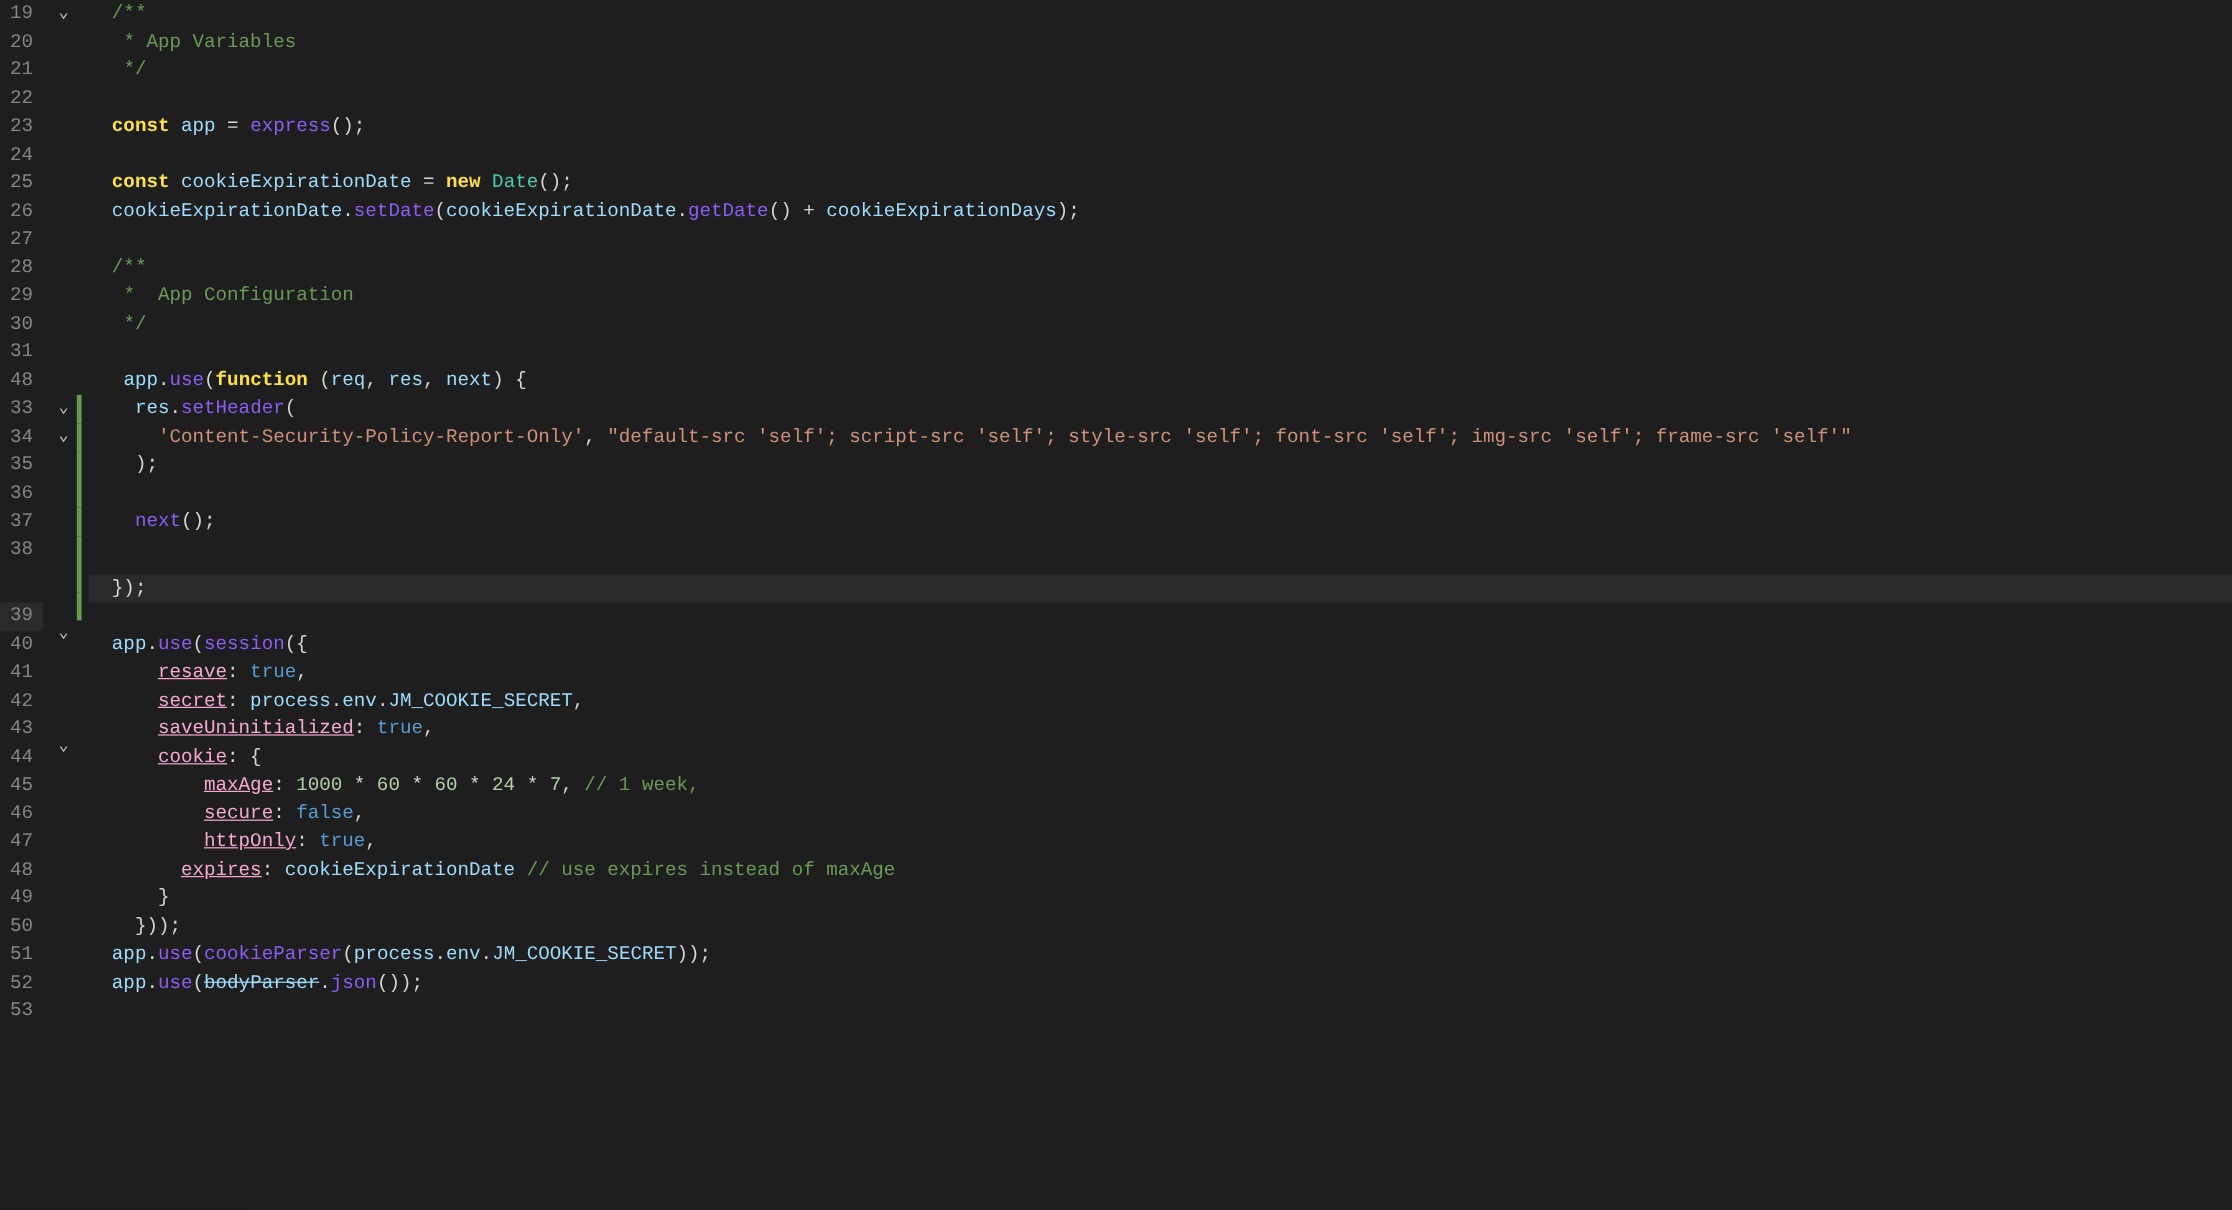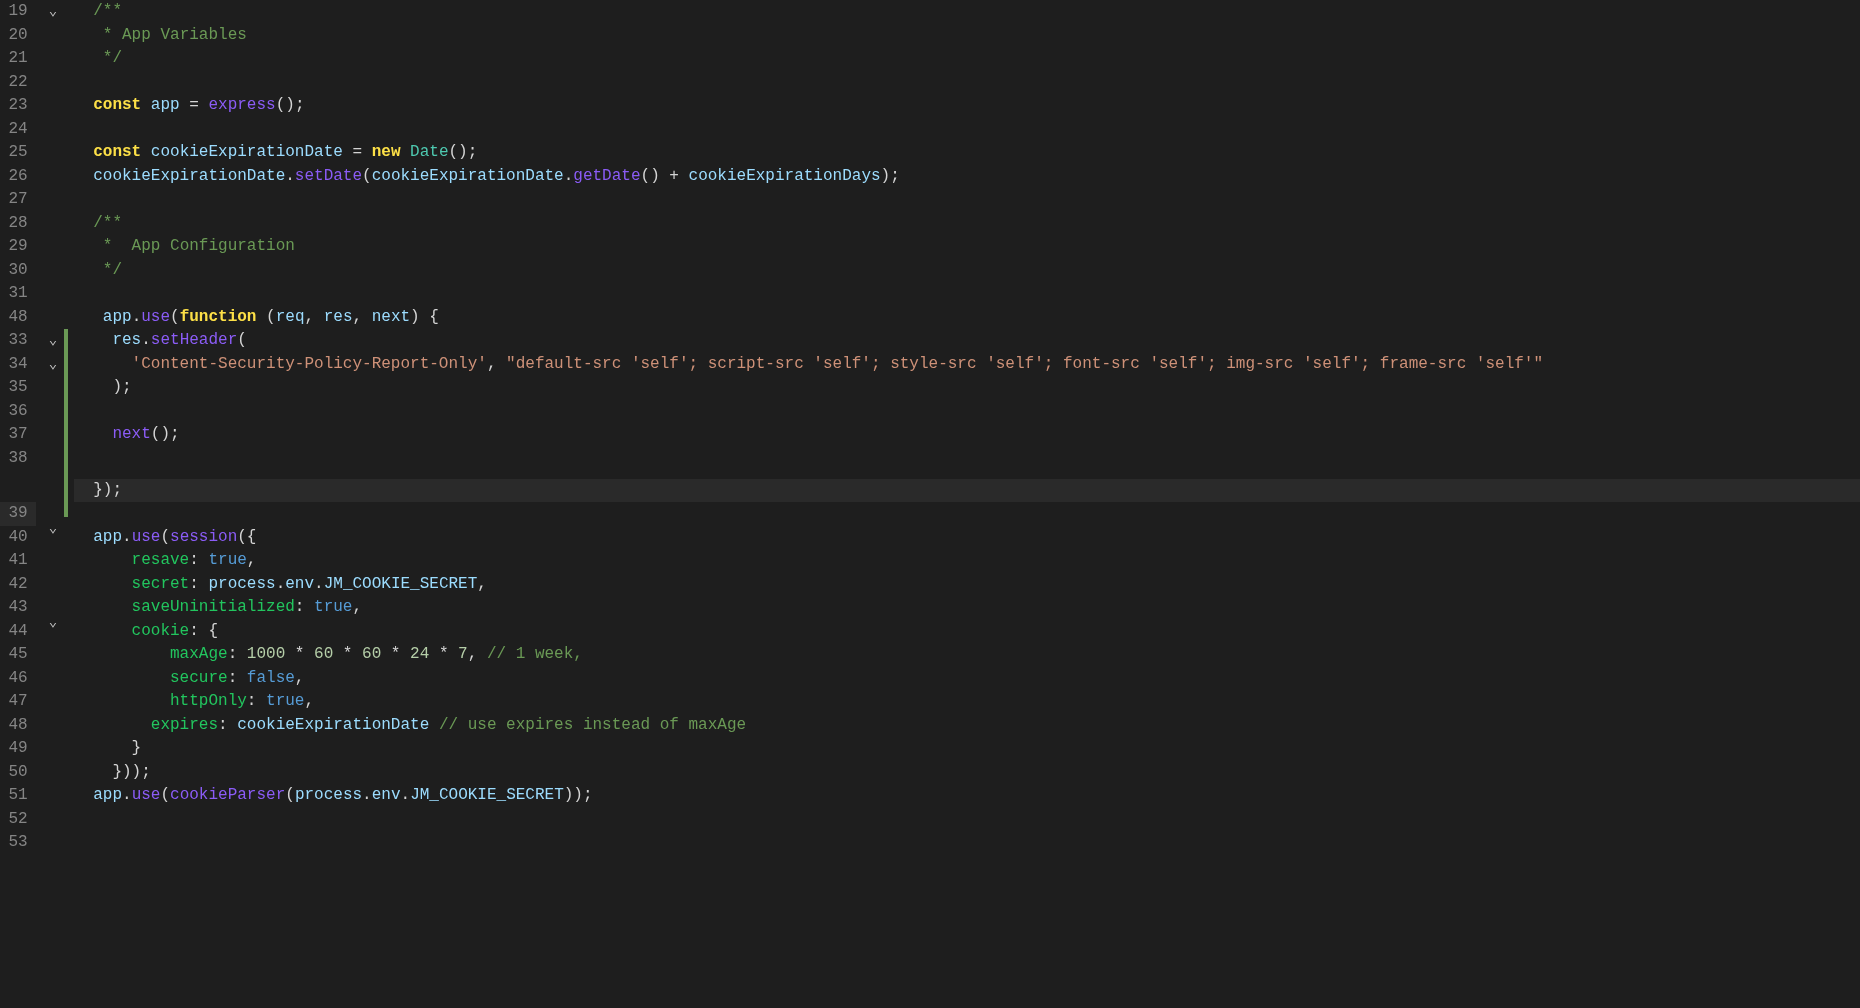--- a/index.html
+++ b/index.html
@@ -47,21 +47,21 @@
   .line.cursor { background: #2a2a2a; margin-top: 32px; }
   
   .c-comment { color: #6a9955; }
   .c-kw { color: #fde047; font-weight: bold; }
   .c-var { color: #9cdcfe; }
   .c-type { color: #4ec9b0; }
   .c-fn { color: #8b5cf6; }
   .c-str { color: #ce9178; }
   .c-num { color: #b5cea8; }
   .c-const { color: #569cd6; }
-  .c-prop { color: #22c55e; }
+  .c-prop { color: #f9a8d4; text-decoration: underline; }
   .c-punc { color: #d4d4d4; }
   .strike { text-decoration: line-through; }
 </style>
 </head>
 <body>
 
 <div class="editor">
   <div class="gutter" id="gutter">
       <div class="ln">19</div>
       <div class="ln">20</div>
@@ -200,14 +200,15 @@
       <div class="code"><span>      </span><span class="c-prop">secret</span><span class="c-punc">: </span><span class="c-var">process</span><span class="c-punc">.</span><span class="c-var">env</span><span class="c-punc">.</span><span class="c-var">JM_COOKIE_SECRET</span><span class="c-punc">,</span></div>
       <div class="code"><span>      </span><span class="c-prop">saveUninitialized</span><span class="c-punc">: </span><span class="c-const">true</span><span class="c-punc">,</span></div>
       <div class="code"><span>      </span><span class="c-prop">cookie</span><span class="c-punc">: {</span></div>
       <div class="code"><span>          </span><span class="c-prop">maxAge</span><span class="c-punc">: </span><span class="c-num">1000</span><span class="c-punc"> * </span><span class="c-num">60</span><span class="c-punc"> * </span><span class="c-num">60</span><span class="c-punc"> * </span><span class="c-num">24</span><span class="c-punc"> * </span><span class="c-num">7</span><span class="c-punc">, </span><span class="c-comment">// 1 week,</span></div>
       <div class="code"><span>          </span><span class="c-prop">secure</span><span class="c-punc">: </span><span class="c-const">false</span><span class="c-punc">,</span></div>
       <div class="code"><span>          </span><span class="c-prop">httpOnly</span><span class="c-punc">: </span><span class="c-const">true</span><span class="c-punc">,</span></div>
       <div class="code"><span>        </span><span class="c-prop">expires</span><span class="c-punc">: </span><span class="c-var">cookieExpirationDate</span><span> </span><span class="c-comment">// use expires instead of maxAge</span></div>
       <div class="code"><span class="c-punc">      }</span></div>
       <div class="code"><span class="c-punc">    }));</span></div>
       <div class="code"><span>  </span><span class="c-var">app</span><span class="c-punc">.</span><span class="c-fn">use</span><span class="c-punc">(</span><span class="c-fn">cookieParser</span><span class="c-punc">(</span><span class="c-var">process</span><span class="c-punc">.</span><span class="c-var">env</span><span class="c-punc">.</span><span class="c-var">JM_COOKIE_SECRET</span><span class="c-punc">));</span></div>
+      <div class="code"><span>  </span><span class="c-var">app</span><span class="c-punc">.</span><span class="c-fn">use</span><span class="c-punc">(</span><span class="c-var strike">bodyParser</span><span class="c-punc">.</span><span class="c-fn">json</span><span class="c-punc">());</span></div>
     </div>
 </div>
 
 </body></html>

